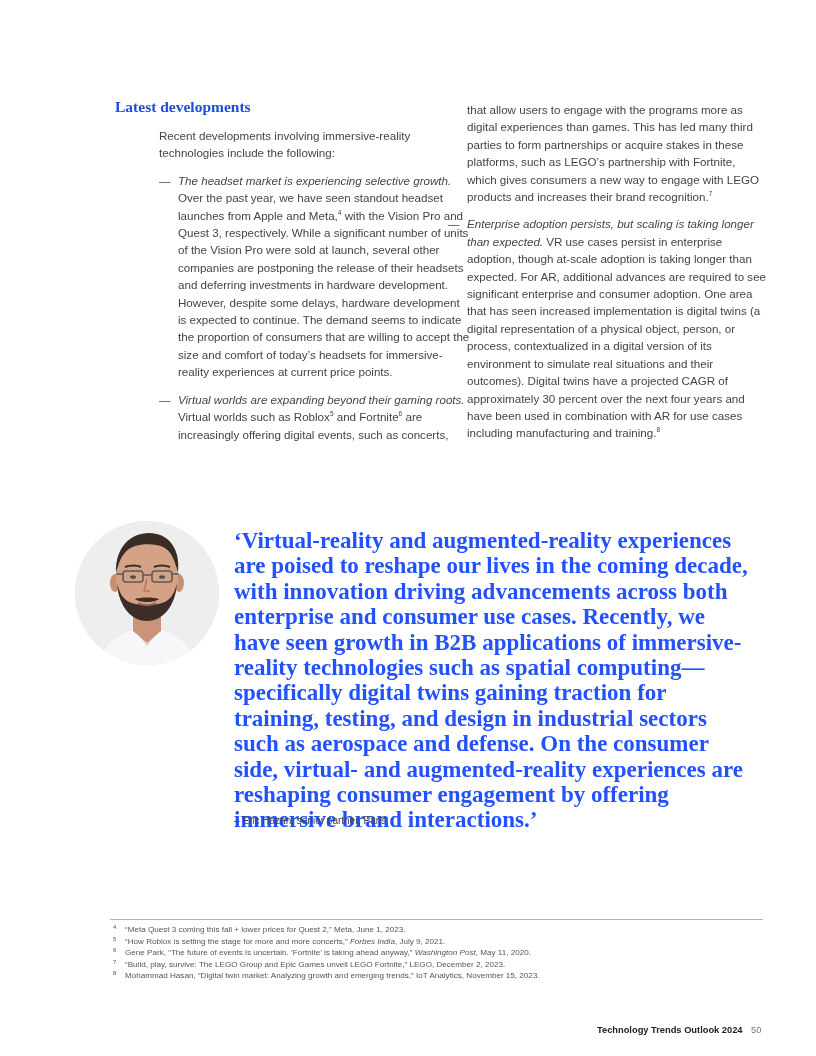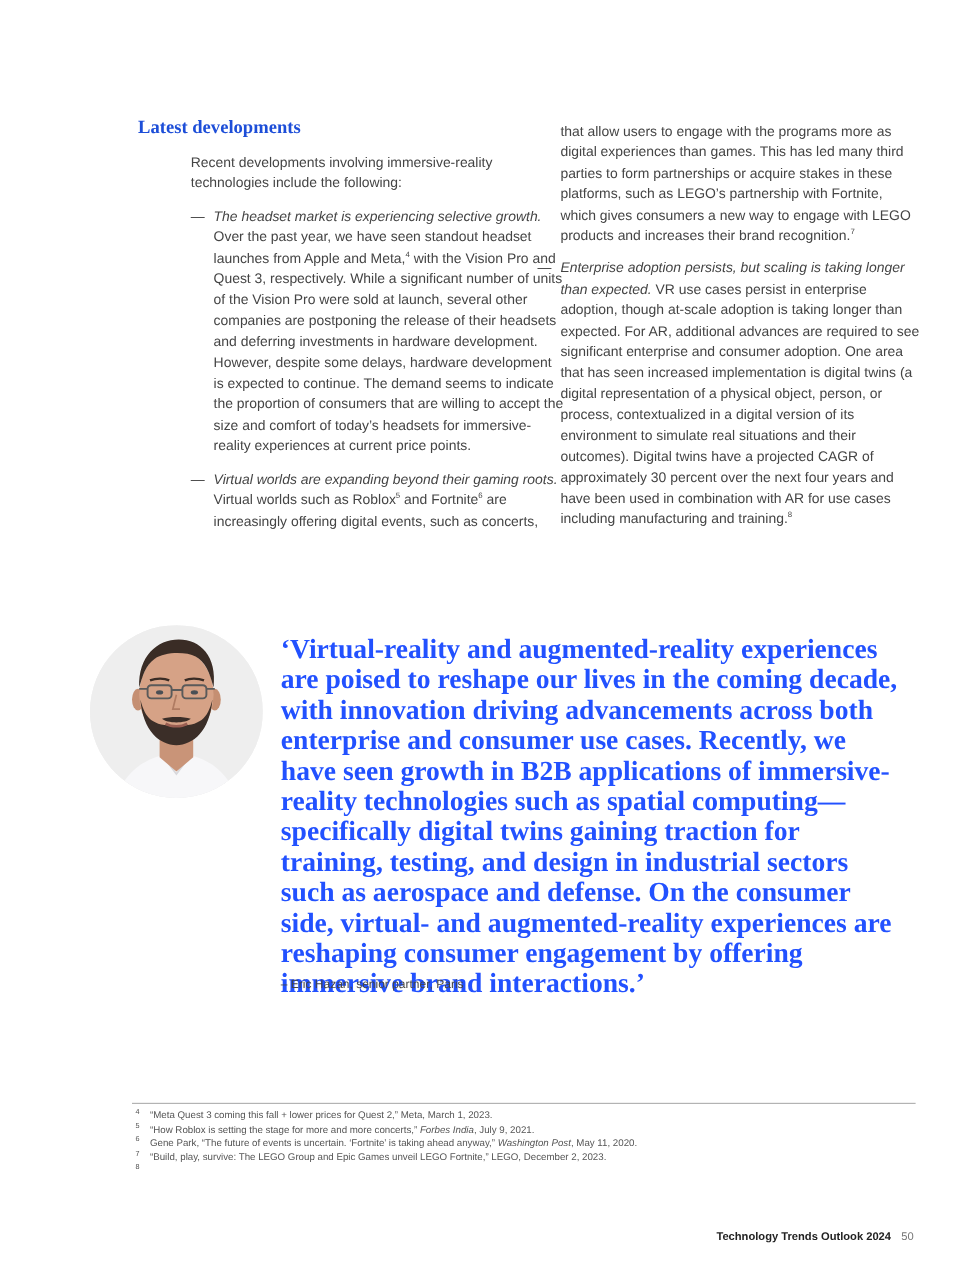--- a/index.html
+++ b/index.html
@@ -106,31 +106,31 @@
       <path d="M72 58 L69 70 L75 70" fill="none" stroke="#b07b62" stroke-width="1.4"></path>
     </svg>
   </div>
 
   <p class="quote" style="color: rgb(34, 81, 255);">‘Virtual-reality and augmented-reality experiences are poised to reshape our lives in the coming decade, with innovation driving advancements across both enterprise and consumer use cases. Recently, we have seen growth in B2B applications of immersive-reality technologies such as spatial computing—specifically digital twins gaining traction for training, testing, and design in industrial sectors such as aerospace and defense. On the consumer side, virtual- and augmented-reality experiences are reshaping consumer engagement by offering immersive brand interactions.’</p>
   <p class="attribution">– Eric Hazan, senior partner, Paris</p>
 
   <div class="footnote-rule"></div>
   <ul class="footnotes">
     <li>
-      <span class="fn-num">4</span><span>“Meta Quest 3 coming this fall + lower prices for Quest 2,” Meta, March 1, 2023.</span>
+      <span class="fn-num">4</span><span>“Meta Quest 3 coming this fall + lower prices for Quest 2,” Meta, June 1, 2023.</span>
     </li>
     <li>
       <span class="fn-num">5</span><span>“How Roblox is setting the stage for more and more concerts,” </span><em>Forbes India</em><span>, July 9, 2021.</span>
     </li>
     <li>
       <span class="fn-num">6</span><span>Gene Park, “The future of events is uncertain. ‘Fortnite’ is taking ahead anyway,” </span><em>Washington Post</em><span>, May 11, 2020.</span>
     </li>
     <li>
       <span class="fn-num">7</span><span>“Build, play, survive: The LEGO Group and Epic Games unveil LEGO Fortnite,” LEGO, December 2, 2023.</span>
     </li>
     <li>
-      <span class="fn-num">8</span>
+      <span class="fn-num">8</span><span>Mohammad Hasan, “Digital twin market: Analyzing growth and emerging trends,” IoT Analytics, November 15, 2023.</span>
     </li>
   </ul>
 
   <span class="footer-title">Technology Trends Outlook 2024</span>
   <span class="footer-page">50</span>
 </div>
 
 </body></html>

